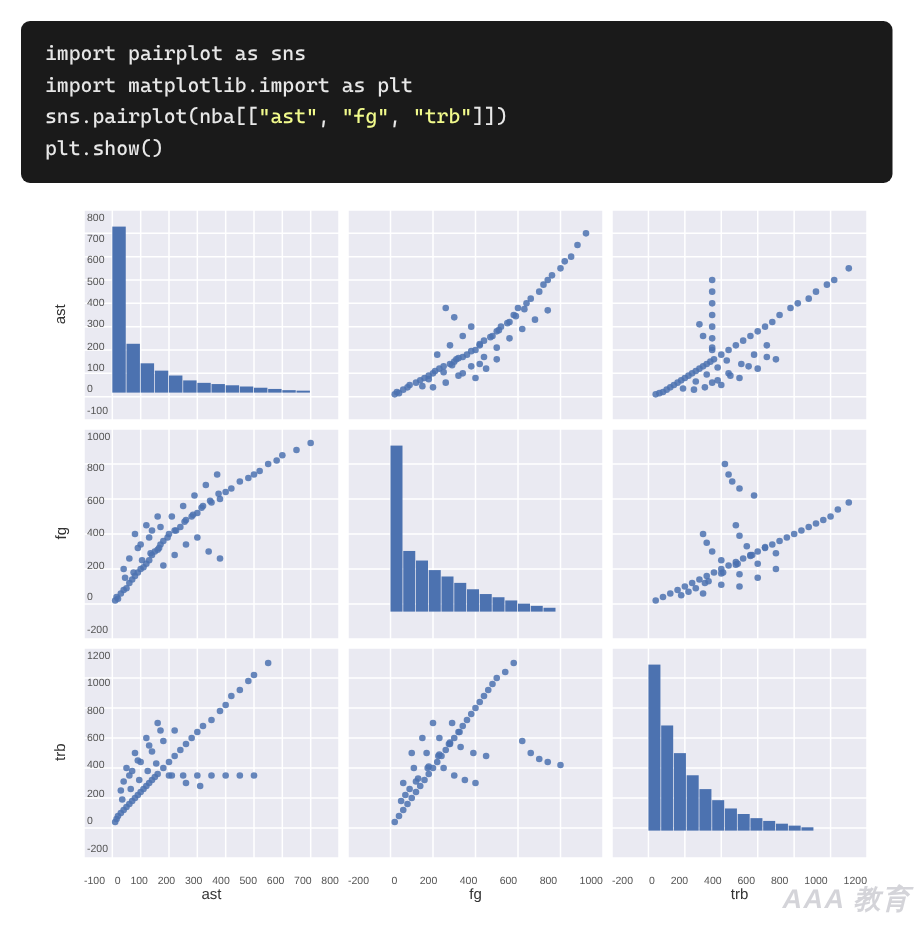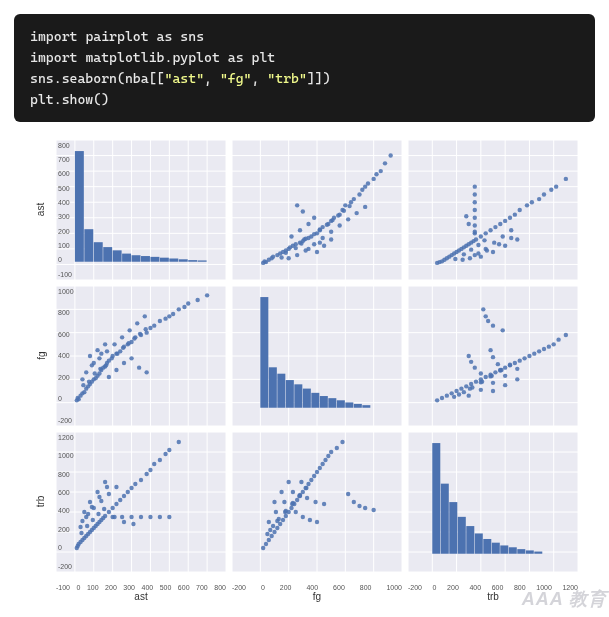--- a/index.html
+++ b/index.html
@@ -99,22 +99,22 @@
     font-weight: bold;
     color: rgba(160,160,170,0.45);
     letter-spacing: 1px;
     pointer-events: none;
   }
 </style>
 </head>
 <body>
 
 <div class="code-block"><span><span class="kw">import</span><span> pairplot </span><span class="kw">as</span><span> sns</span></span>
-<span><span class="kw">import</span><span> matplotlib.pyplot </span><span class="kw">as</span><span> plt</span></span>
-<span><span>sns.seaborn(nba[[</span><span class="str">"ast"</span><span>, </span><span class="str">"fg"</span><span>, </span><span class="str">"trb"</span><span>]])</span></span>
+<span><span class="kw">import</span><span> matplotlib.import </span><span class="kw">as</span><span> plt</span></span>
+<span><span>sns.pairplot(nba[[</span><span class="str">"ast"</span><span>, </span><span class="str">"fg"</span><span>, </span><span class="str">"trb"</span><span>]])</span></span>
 <span><span>plt.show()</span></span></div>
 
 <div class="chart-area">
   <div class="grid3">
 
     <div class="ylabel">
         <span>ast</span>
       </div>
     <div class="cell">
         <div class="ticks-y">

